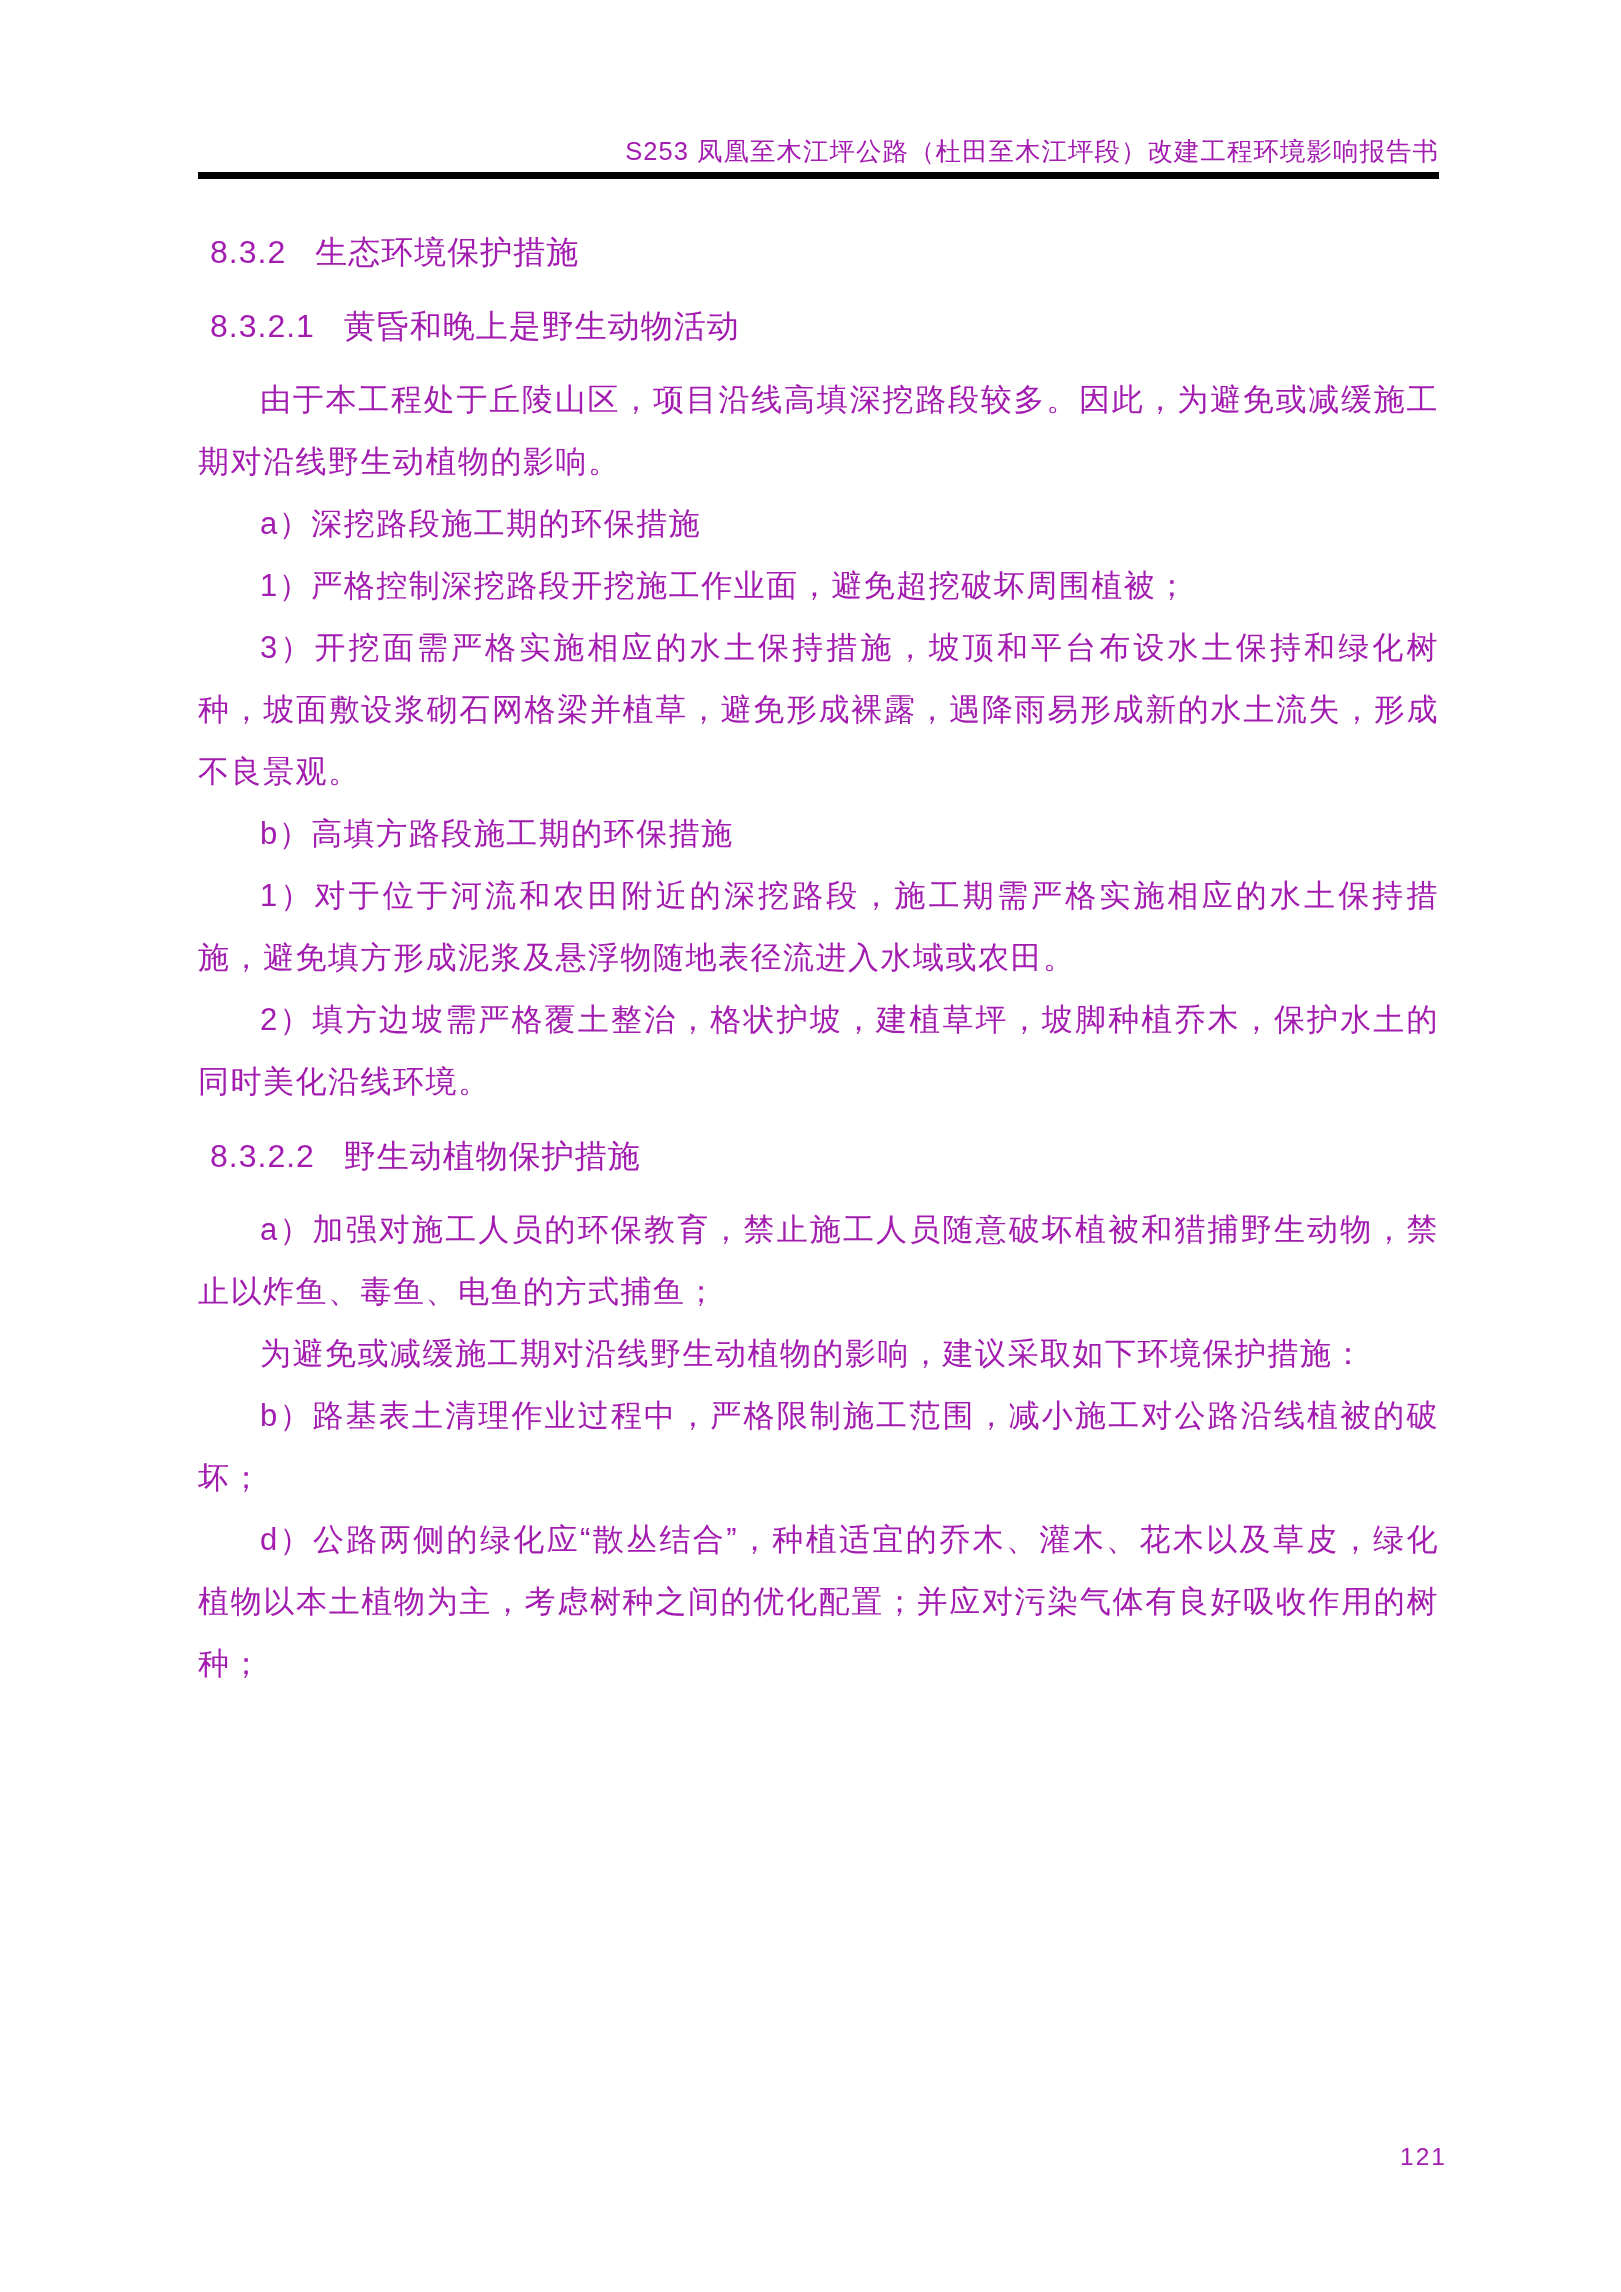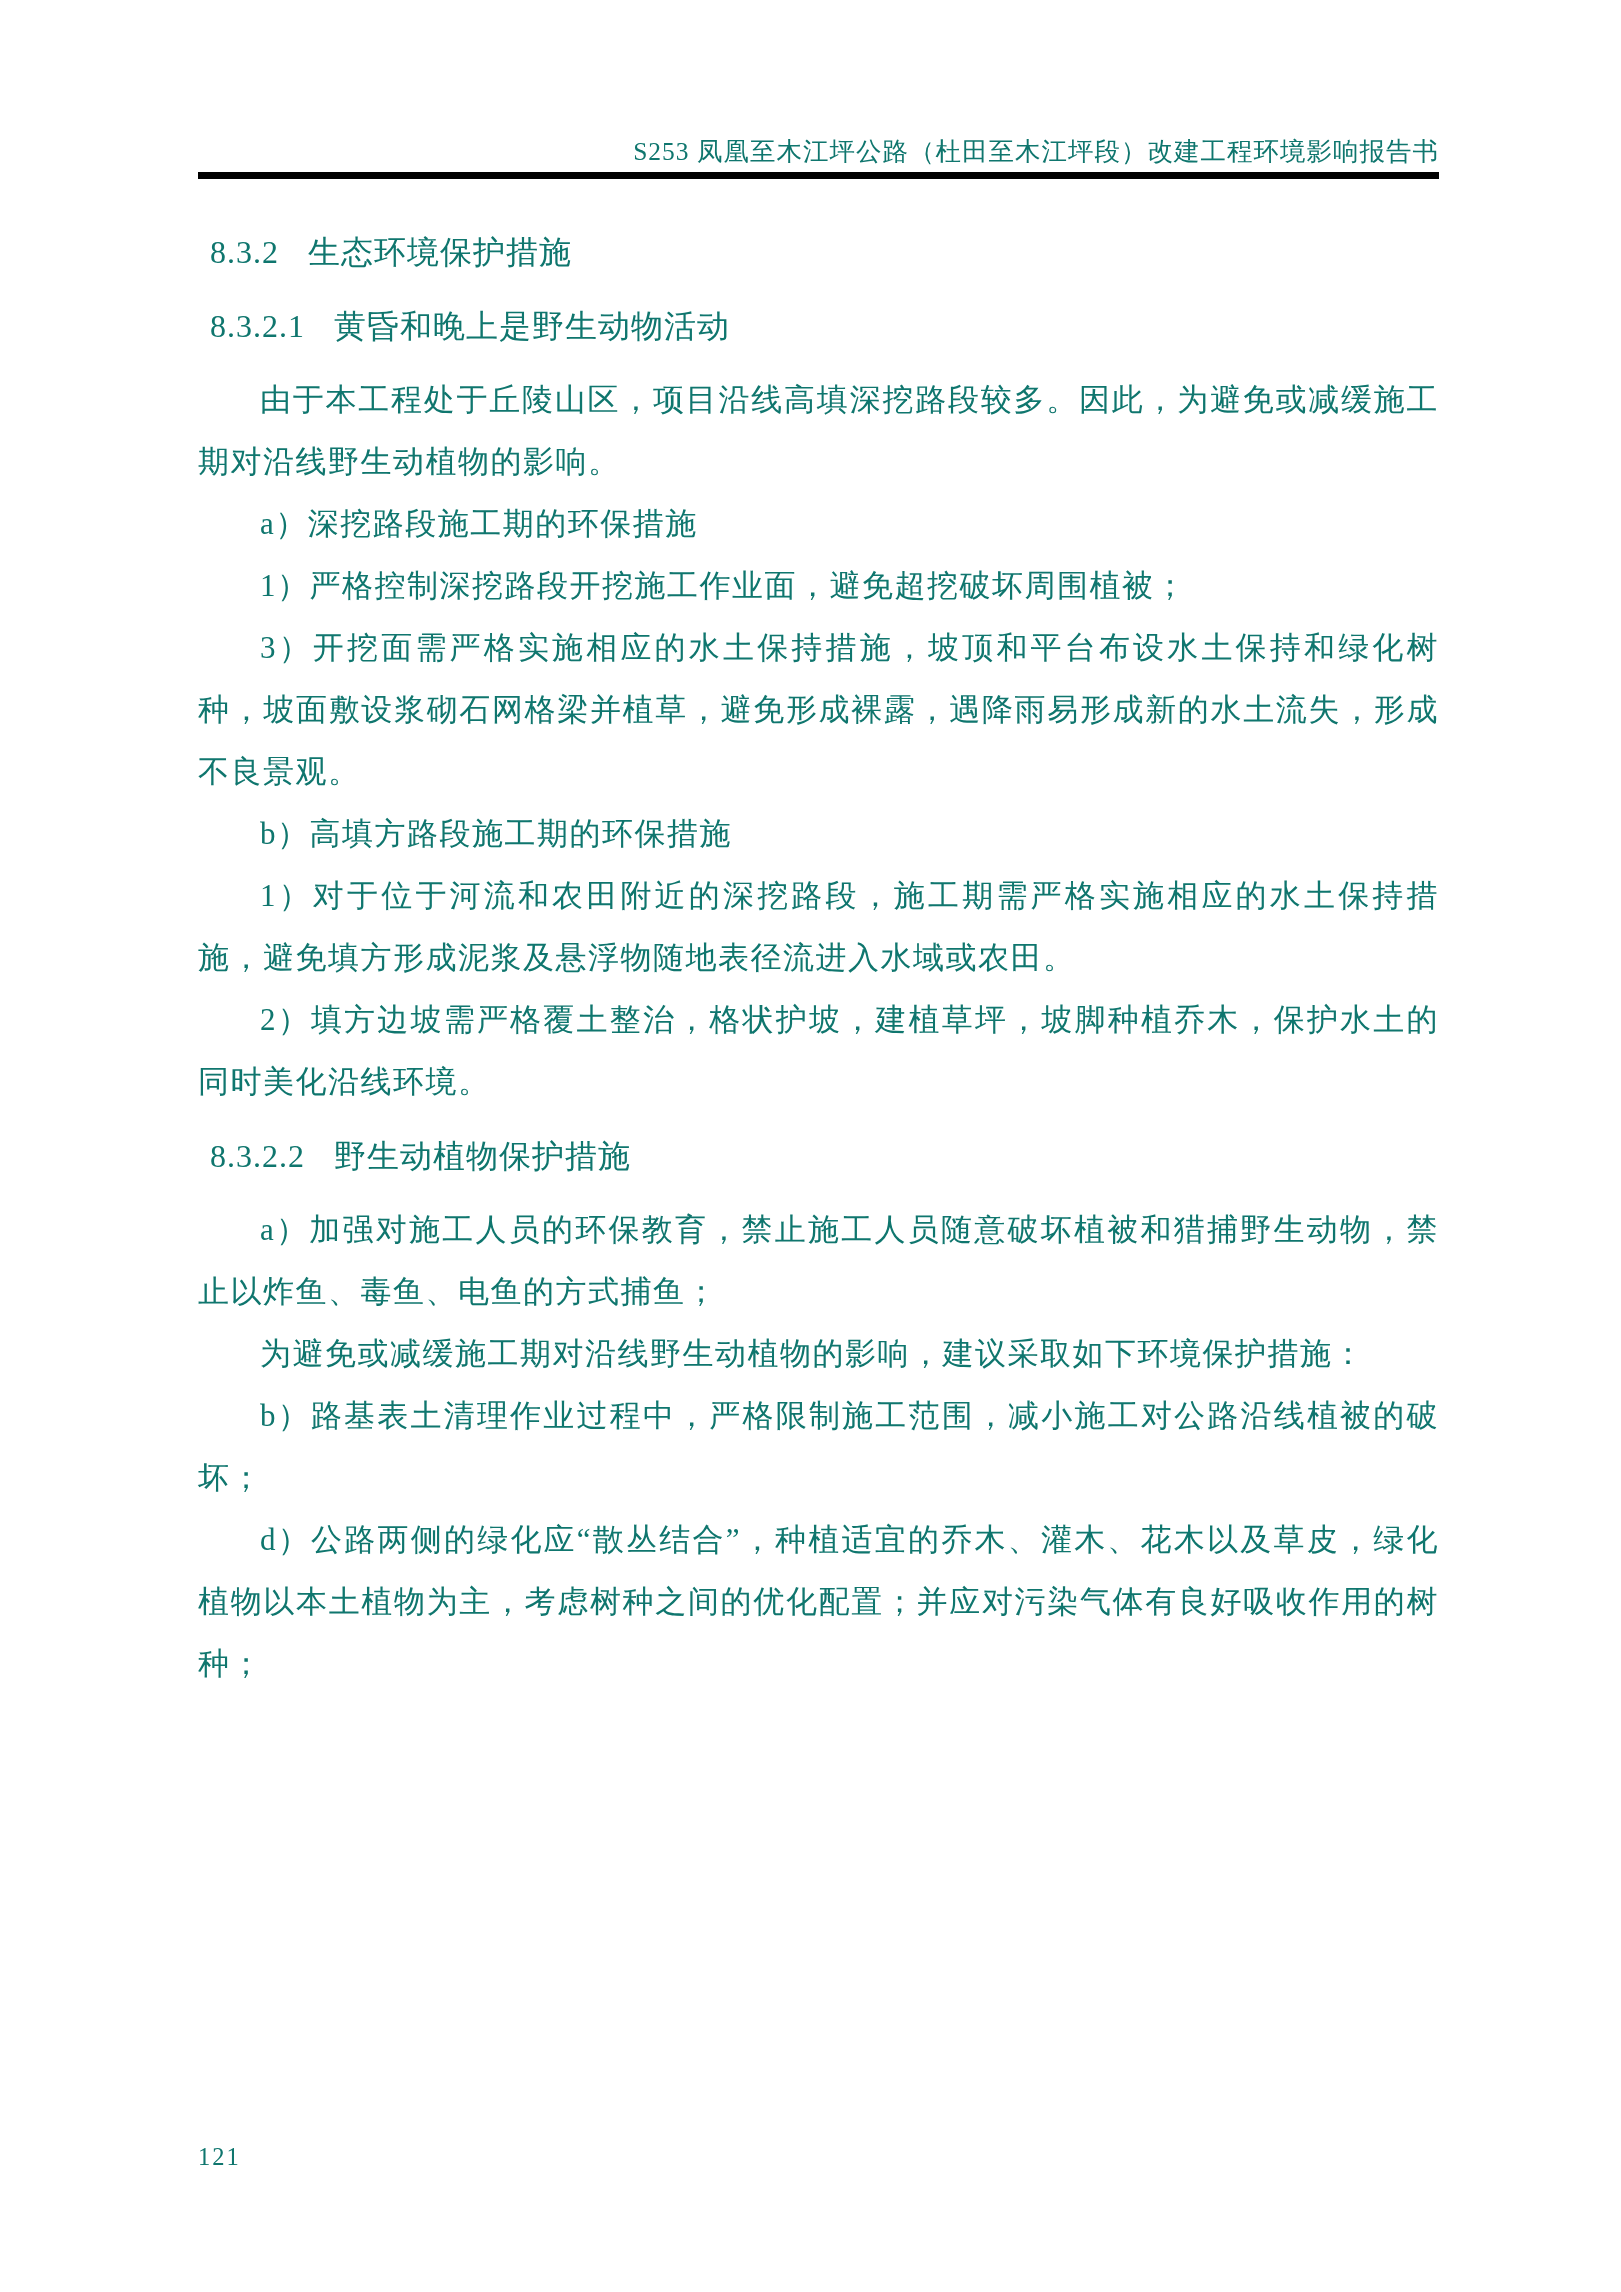--- a/index.html
+++ b/index.html
@@ -1,22 +1,22 @@
 <!DOCTYPE html>
 <html><head>
 <meta charset="utf-8">
 <style>
   html,body{margin:0;padding:0;background:#e8e8e8;}
   .page{
     position:relative;
     width:1621px;
     height:2293px;
     background:#ffffff;
-    font-family:Liberation Serif, serif;
-    color:#0f766e;
+    font-family:Liberation Sans, sans-serif;
+    color:#a21caf;
     overflow:hidden;
     margin:0 auto;
   }
   .content{
     position:absolute;
     left:198px;
     top:0;
     width:1241px;
     height:100%;
   }
@@ -56,23 +56,23 @@
     margin:0;
     font-size:31px;
     line-height:62px;
     text-indent:2em;
     text-align:justify;
     letter-spacing:1.5px;
   }
   .footer{
     position:absolute;
     top:2143px;
-    left:0;
+    left:8px;
     width:100%;
-    text-align:left;
+    text-align:right;
   }
   .page-number{font-size:24.5px;letter-spacing:2px;}
 </style>
 </head>
 <body>
 
 <div class="page">
   <div class="content">
 
     <div class="header-title">S253 凤凰至木江坪公路（杜田至木江坪段）改建工程环境影响报告书</div>

